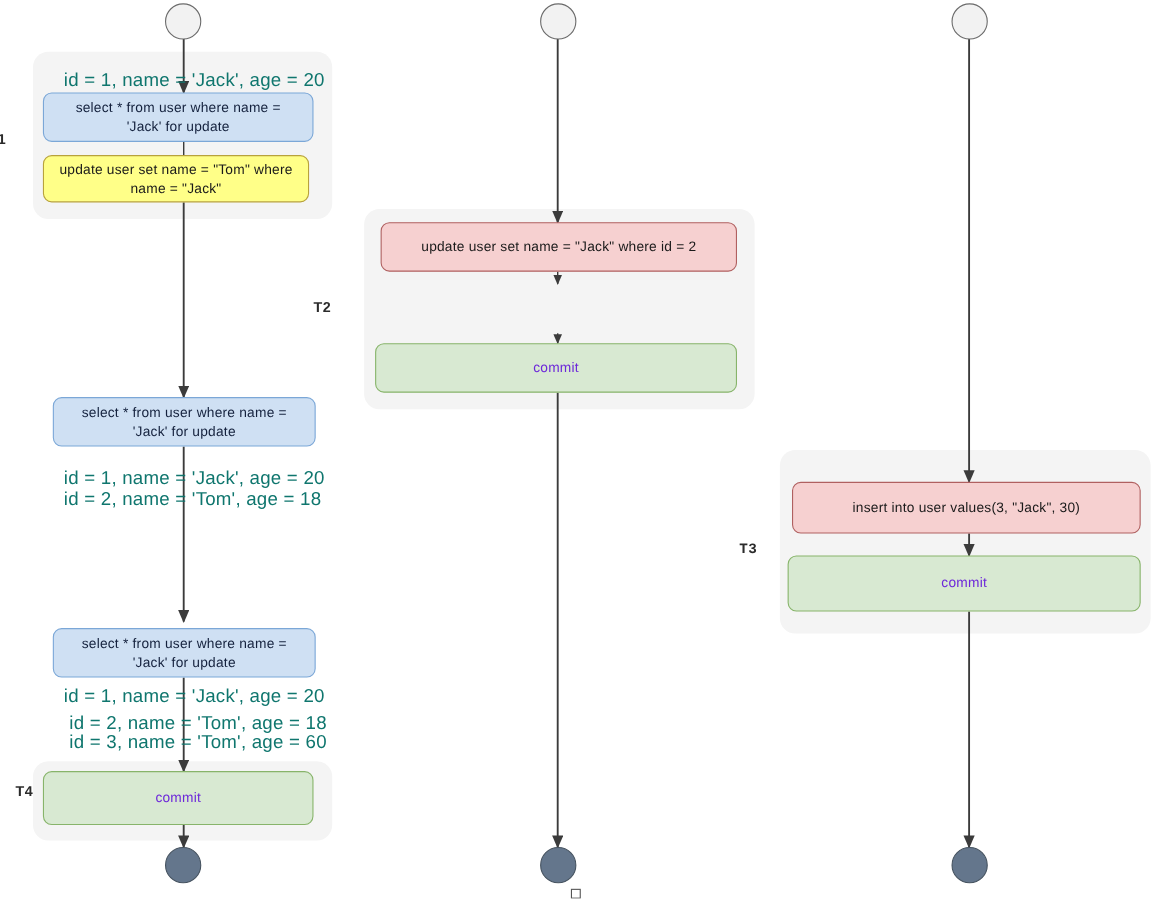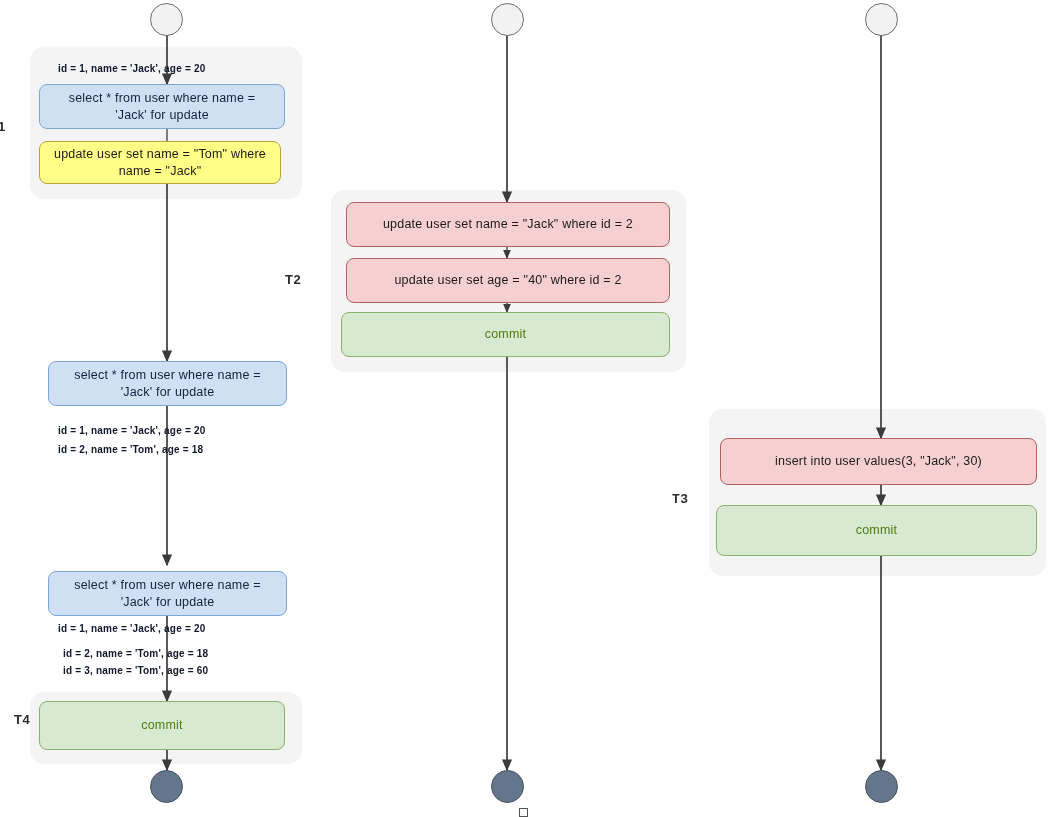--- a/index.html
+++ b/index.html
@@ -55,27 +55,27 @@
     color: #1a1a1a;
   }
   .node.red {
     background: #f6d0d0;
     border: 1.3px solid #b06060;
     color: #1a1a1a;
   }
   .node.green {
     background: #d8e9d2;
     border: 1.3px solid #87b46a;
-    color: #4d7c0f;
+    color: #6d28d9;
   }
   .note {
     position: absolute;
-    font-size: 10px;
-    font-weight: bold;
-    color: #0f172a;
+    font-size: 17px;
+    font-weight: normal;
+    color: #0f766e;
     white-space: nowrap;
     letter-spacing: 0.2px;
   }
   .circle-start {
     position: absolute;
     border-radius: 50%;
     background: #f2f2f2;
     border: 1.4px solid #6b6b6b;
     box-sizing: border-box;
   }
@@ -160,21 +160,20 @@
   <div class="note" style="left:63px; top:665px;">id = 3, name = 'Tom', age = 60</div>
 
   <div class="node green" style="left:39px; top:701px; width:246px; height:49px;">commit</div>
 
   <div class="circle-end" style="left:150px; top:770px; width:33px; height:33px;"></div>
 
   <div class="circle-start" style="left:491px; top:3px; width:33px; height:33px;"></div>
 
   <div class="node red" style="left:346px; top:202px; width:324px; height:45px;">update user set name = "Jack" where id = 2</div>
 
-  <div class="node red" style="left:346px; top:258px; width:324px; height:45px;">update user set age = "40" where id = 2</div>
 
   <div class="node green" style="left:341px; top:312px; width:329px; height:45px;">commit</div>
 
   <div class="circle-end" style="left:491px; top:770px; width:33px; height:33px;"></div>
 
   <div class="artifact" style="left:519px; top:808px; width:9px; height:9px;"></div>
 
   <div class="circle-start" style="left:865px; top:3px; width:33px; height:33px;"></div>
 
   <div class="node red" style="left:720px; top:438px; width:317px; height:47px;">insert into user values(3, "Jack", 30)</div>

